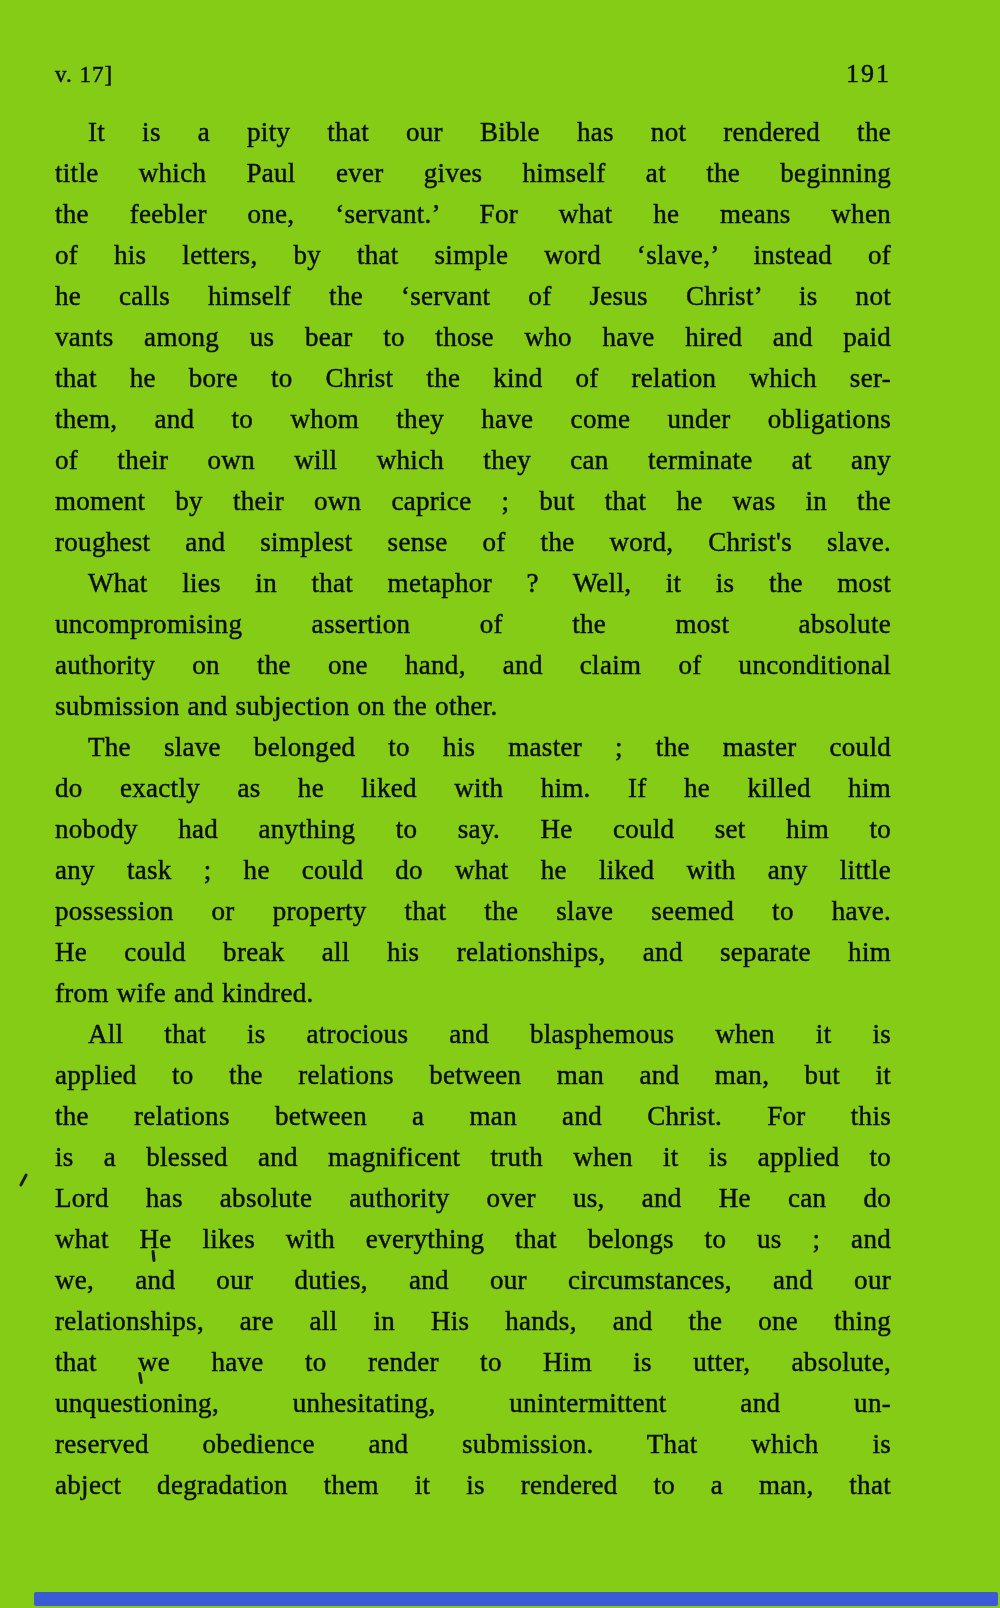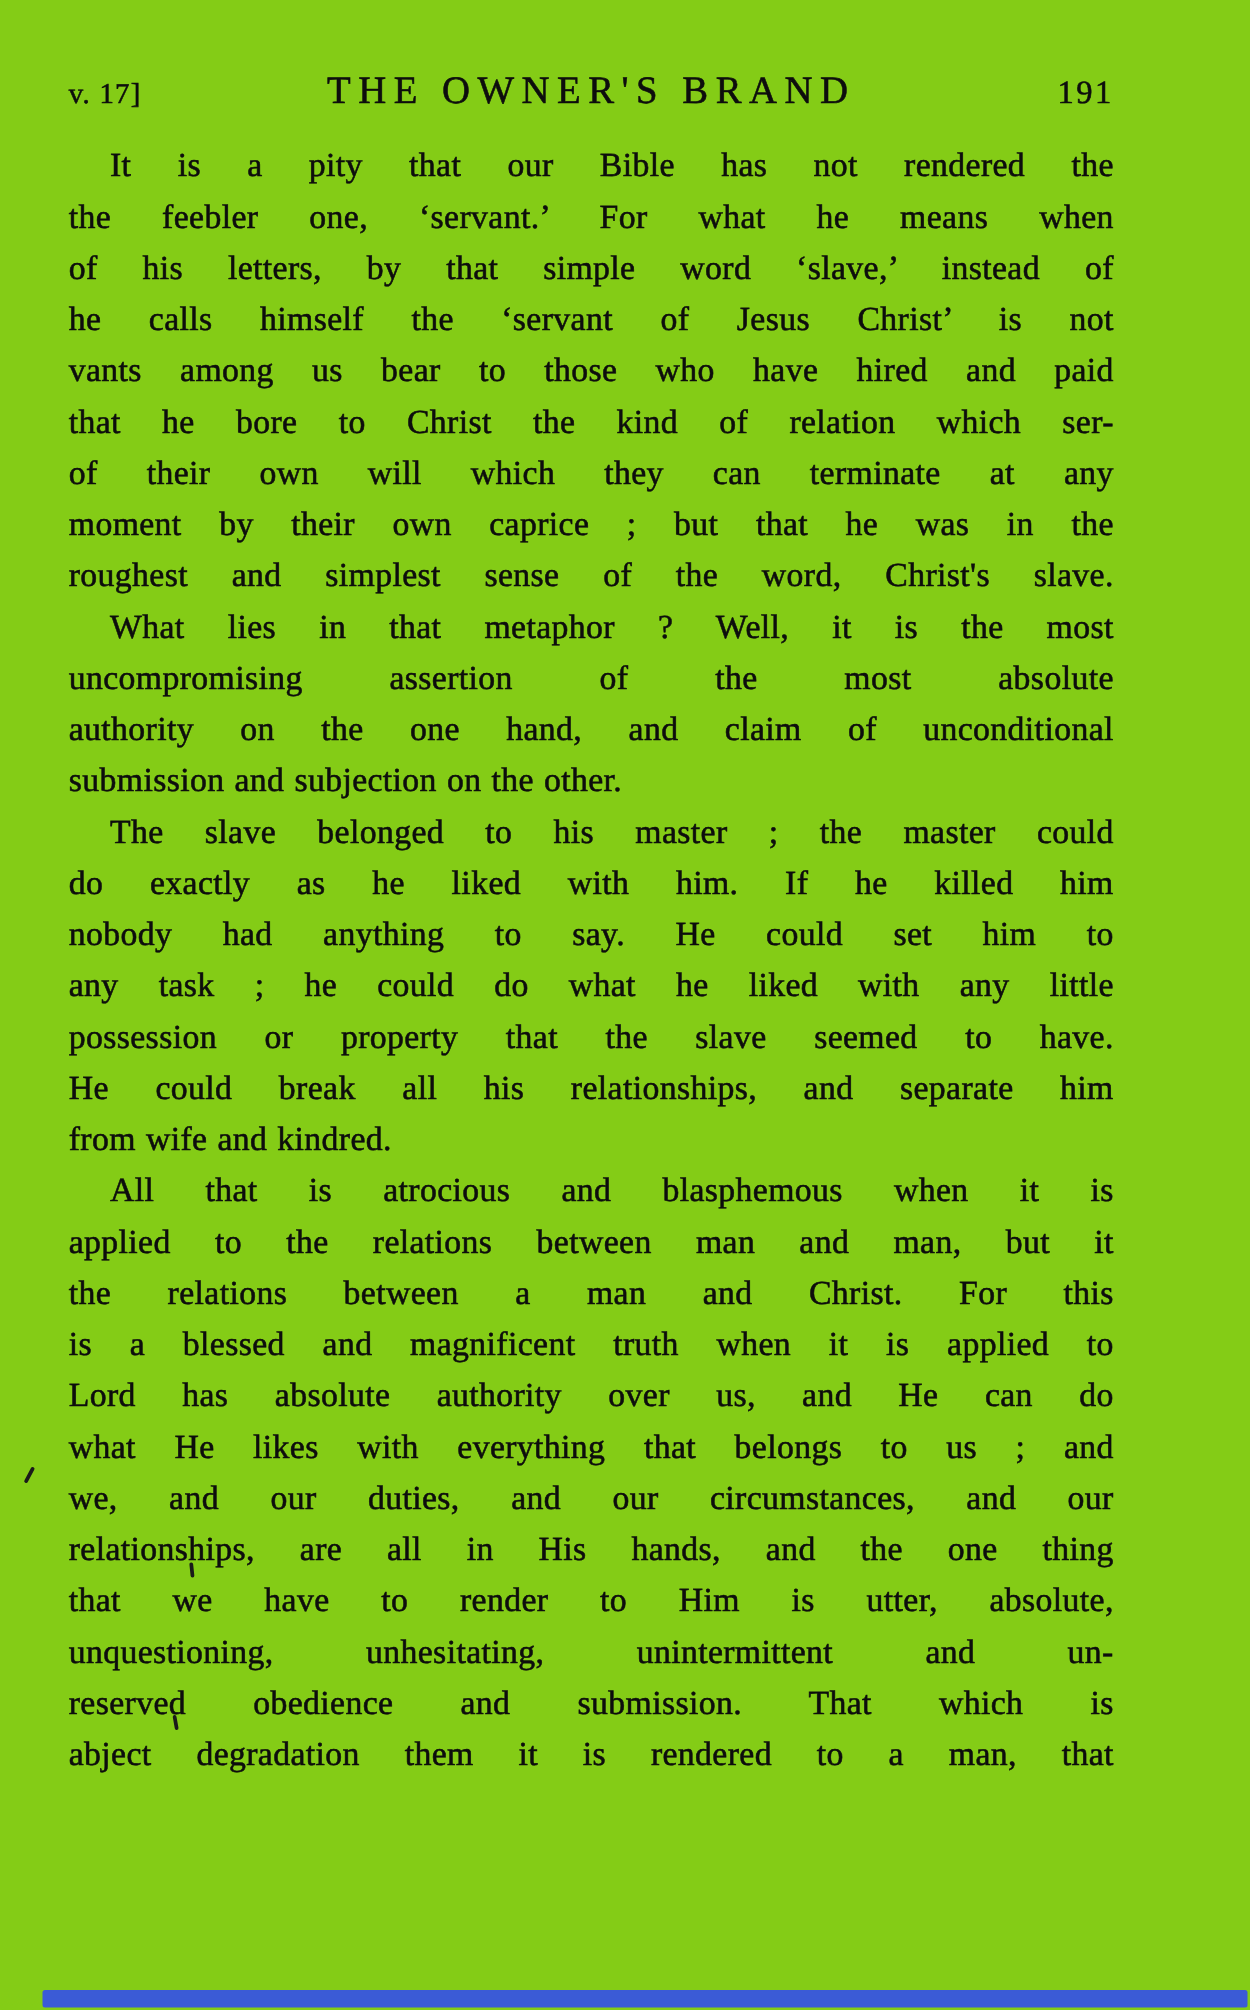--- a/index.html
+++ b/index.html
@@ -32,31 +32,32 @@
 
   .bottom-bar { position:absolute; left:34px; top:1592px; width:964px; height:14px; border-radius:2px; }
 </style>
 </head>
 <body>
 
 <div class="page">
 
   <div class="header">
     <span class="verse">v. 17]</span>
-    <span class="title">THE OWNER'S BRAND</span>
     <span class="pagenum">191</span>
   </div>
 
   <div class="bodytext" id="body-text">
       <div class="line indent">It is a pity that our Bible has not rendered the</div>
+      <div class="line">title which Paul ever gives himself at the beginning</div>
       <div class="line">the feebler one, ‘servant.’  For what he means when</div>
       <div class="line">of his letters, by that simple word ‘slave,’ instead of</div>
       <div class="line">he calls himself the ‘servant of Jesus Christ’ is not</div>
       <div class="line">vants among us bear to those who have hired and paid</div>
       <div class="line">that he bore to Christ the kind of relation which ser-</div>
+      <div class="line">them, and to whom they have come under obligations</div>
       <div class="line">of their own will which they can terminate at any</div>
       <div class="line">moment by their own caprice ; but that he was in the</div>
       <div class="line">roughest and simplest sense of the word, Christ's slave.</div>
       <div class="line indent">What lies in that metaphor ?  Well, it is the most</div>
       <div class="line">uncompromising assertion of the most absolute</div>
       <div class="line">authority on the one hand, and claim of unconditional</div>
       <div class="line short">submission and subjection on the other.</div>
       <div class="line indent">The slave belonged to his master ; the master could</div>
       <div class="line">do exactly as he liked with him.  If he killed him</div>
       <div class="line">nobody had anything to say.  He could set him to</div>

